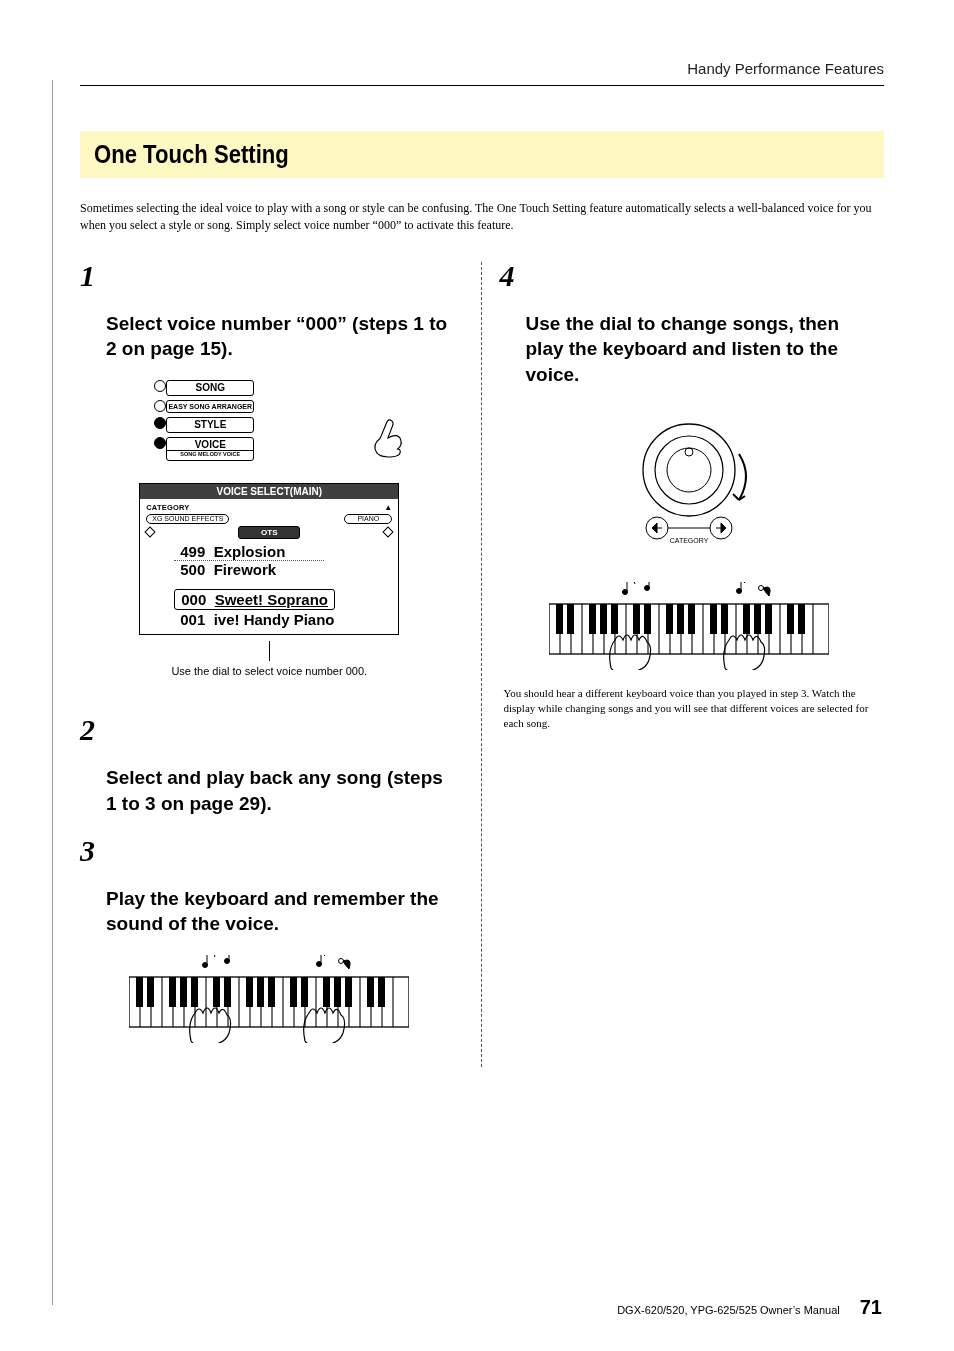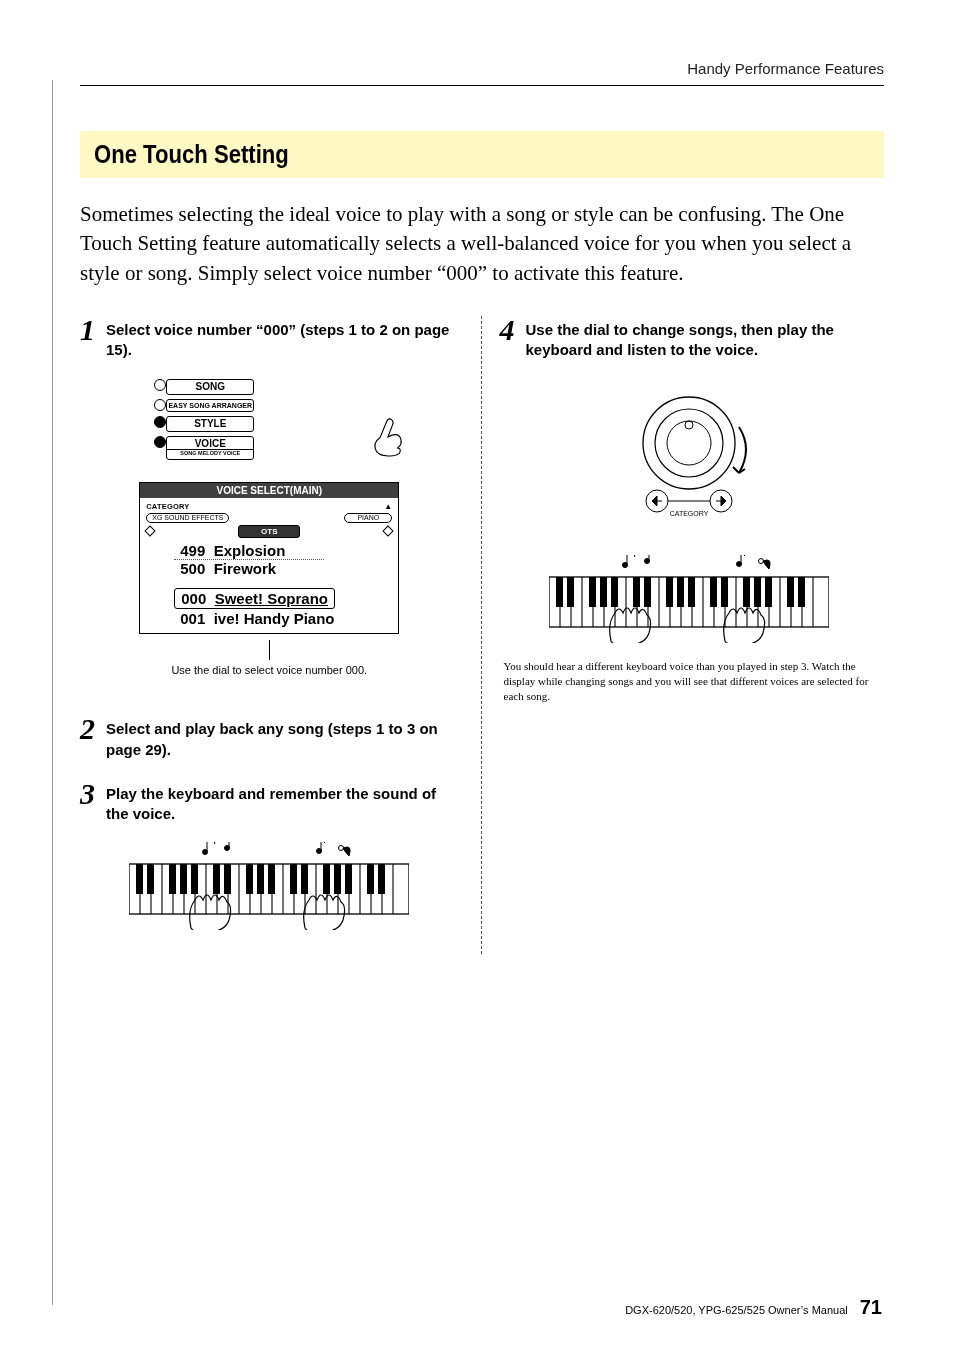--- a/index.html
+++ b/index.html
@@ -35,21 +35,21 @@
   }
   .section-title {
     font-family: Arial, Helvetica, sans-serif;
     font-weight: bold;
     font-size: 26px;
     color: #000;
     transform: scaleX(0.85);
     transform-origin: left;
   }
   .intro {
-    font-size: 21px;
+    font-size: 12px;
     line-height: 1.4;
     margin-bottom: 28px;
   }
   .columns {
     display: flex;
     gap: 18px;
   }
   .col {
     flex: 1;
     padding-right: 6px;
@@ -67,23 +67,24 @@
     font-family: 'Times New Roman', serif;
     font-style: italic;
     font-weight: bold;
     font-size: 30px;
     line-height: 0.9;
     min-width: 20px;
   }
   .step-text {
     font-family: Arial, Helvetica, sans-serif;
     font-weight: bold;
-    font-size: 15px;
+    font-size: 19px;
     line-height: 1.35;
     padding-top: 4px;
+    margin-top: 45px;
   }
   .body-text {
     font-size: 11px;
     line-height: 1.4;
     margin-top: 12px;
     padding-left: 4px;
   }
   .fig-button-stack {
     margin: 18px auto 22px;
     width: 230px;
@@ -112,21 +113,21 @@
   .list-row { font-size:15px; font-weight:bold; padding:0 6px; white-space:nowrap; }
   .list-row.dotted { border-bottom:1px dotted #555; display:inline-block; width:150px; }
   .list-row.sel { border:1.5px solid #000; border-radius:3px; display:inline-block; padding:1px 6px; margin:1px 0; }
   .caption { font-family: Arial,sans-serif; font-size:11px; text-align:center; margin-top:4px; line-height:1.25; }
   .caption-line { width:1px; height:20px; background:#000; margin:0 auto; }
   .kbd-fig { margin: 18px auto 10px; text-align:center; }
   .dial-fig { margin: 22px auto 16px; text-align:center; }
   .footer {
     position:absolute; bottom:32px; right:72px;
     font-family: Arial, sans-serif; font-size:11px;
-    display:flex; align-items:baseline; gap:12px;margin-left:36px;
+    display:flex; align-items:baseline; gap:20px;margin-left:36px;
   }
   .page-num { font-weight:bold; font-size:20px; }
   .leftborder { position:absolute; left:52px; top:80px; bottom:46px; width:1px; background:#999; }
 </style>
 </head>
 <body>
 
 <div class="page">
   <div class="leftborder"></div>
 

